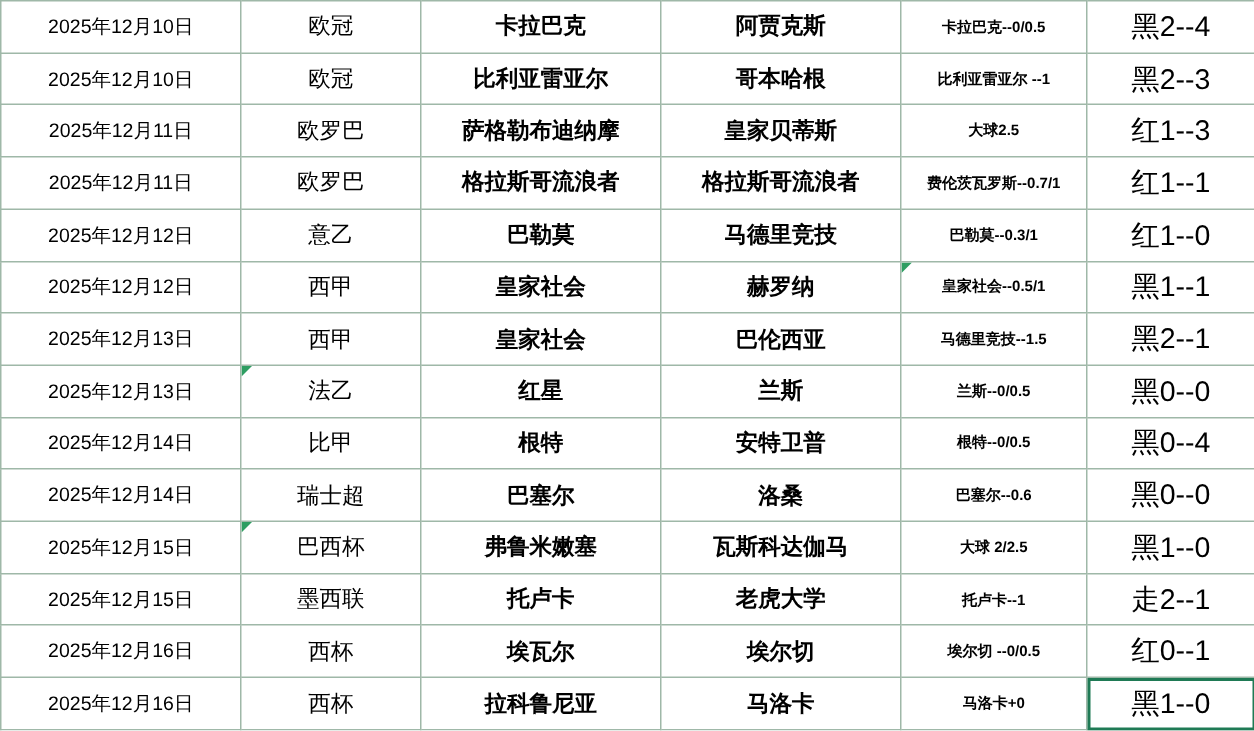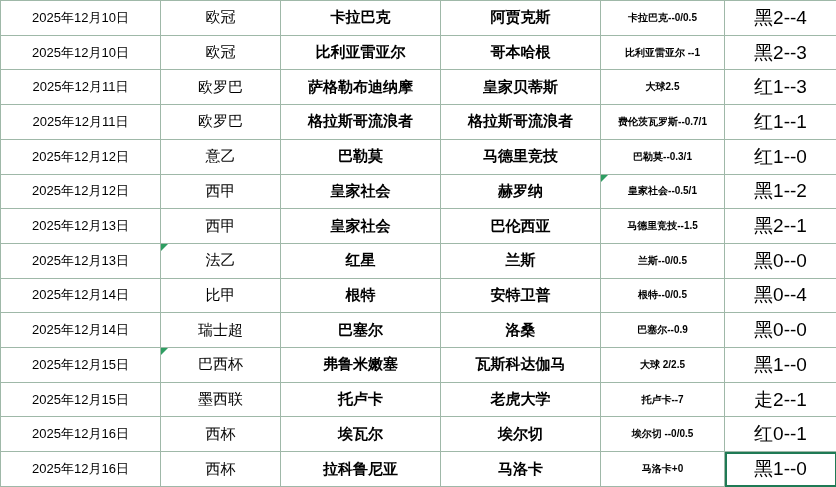--- a/index.html
+++ b/index.html
@@ -142,21 +142,21 @@
           <td class="cell-team">马德里竞技</td>
           <td class="cell-pick">巴勒莫--0.3/1</td>
           <td class="cell-result res-red">红1--0</td>
         </tr>
         <tr>
           <td class="cell-date">2025年12月12日</td>
           <td class="cell-league">西甲</td>
           <td class="cell-team">皇家社会</td>
           <td class="cell-team">赫罗纳</td>
           <td class="cell-pick marked">皇家社会--0.5/1</td>
-          <td class="cell-result res-black">黑1--2</td>
+          <td class="cell-result res-black">黑1--1</td>
         </tr>
         <tr>
           <td class="cell-date">2025年12月13日</td>
           <td class="cell-league">西甲</td>
           <td class="cell-team">皇家社会</td>
           <td class="cell-team">巴伦西亚</td>
           <td class="cell-pick">马德里竞技--1.5</td>
           <td class="cell-result res-black">黑2--1</td>
         </tr>
         <tr>
@@ -173,37 +173,37 @@
           <td class="cell-team">根特</td>
           <td class="cell-team">安特卫普</td>
           <td class="cell-pick">根特--0/0.5</td>
           <td class="cell-result res-black">黑0--4</td>
         </tr>
         <tr>
           <td class="cell-date">2025年12月14日</td>
           <td class="cell-league">瑞士超</td>
           <td class="cell-team">巴塞尔</td>
           <td class="cell-team">洛桑</td>
-          <td class="cell-pick">巴塞尔--0.9</td>
+          <td class="cell-pick">巴塞尔--0.6</td>
           <td class="cell-result res-black">黑0--0</td>
         </tr>
         <tr>
           <td class="cell-date">2025年12月15日</td>
           <td class="cell-league marked">巴西杯</td>
           <td class="cell-team">弗鲁米嫩塞</td>
           <td class="cell-team">瓦斯科达伽马</td>
           <td class="cell-pick">大球  2/2.5</td>
           <td class="cell-result res-black">黑1--0</td>
         </tr>
         <tr>
           <td class="cell-date">2025年12月15日</td>
           <td class="cell-league">墨西联</td>
           <td class="cell-team">托卢卡</td>
           <td class="cell-team">老虎大学</td>
-          <td class="cell-pick">托卢卡--7</td>
+          <td class="cell-pick">托卢卡--1</td>
           <td class="cell-result res-black">走2--1</td>
         </tr>
         <tr>
           <td class="cell-date">2025年12月16日</td>
           <td class="cell-league">西杯</td>
           <td class="cell-team">埃瓦尔</td>
           <td class="cell-team">埃尔切</td>
           <td class="cell-pick">埃尔切 --0/0.5</td>
           <td class="cell-result res-red">红0--1</td>
         </tr>

